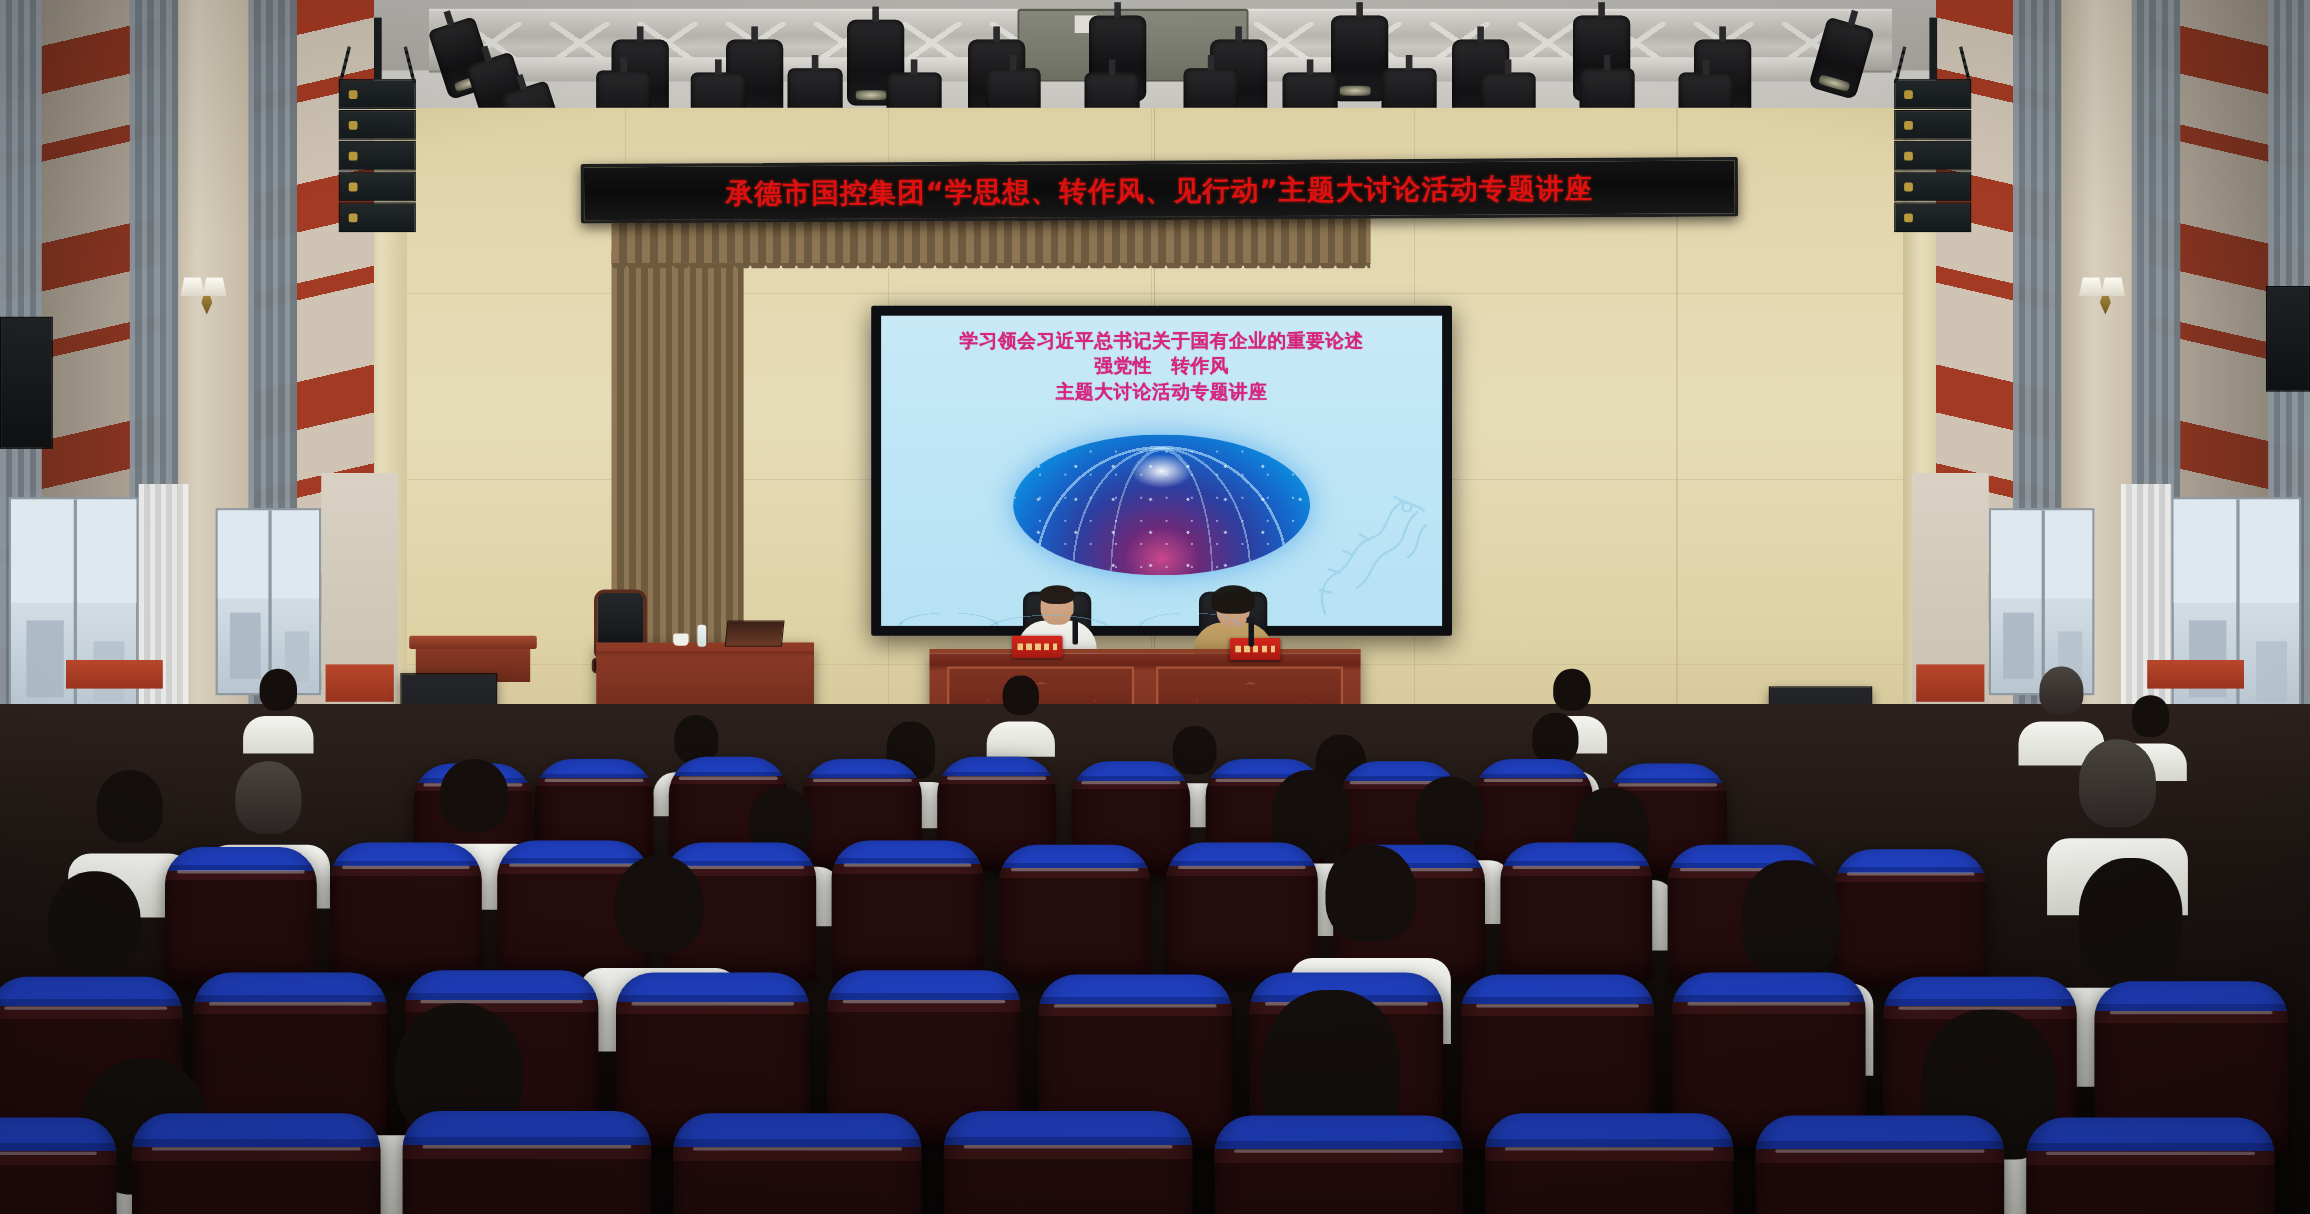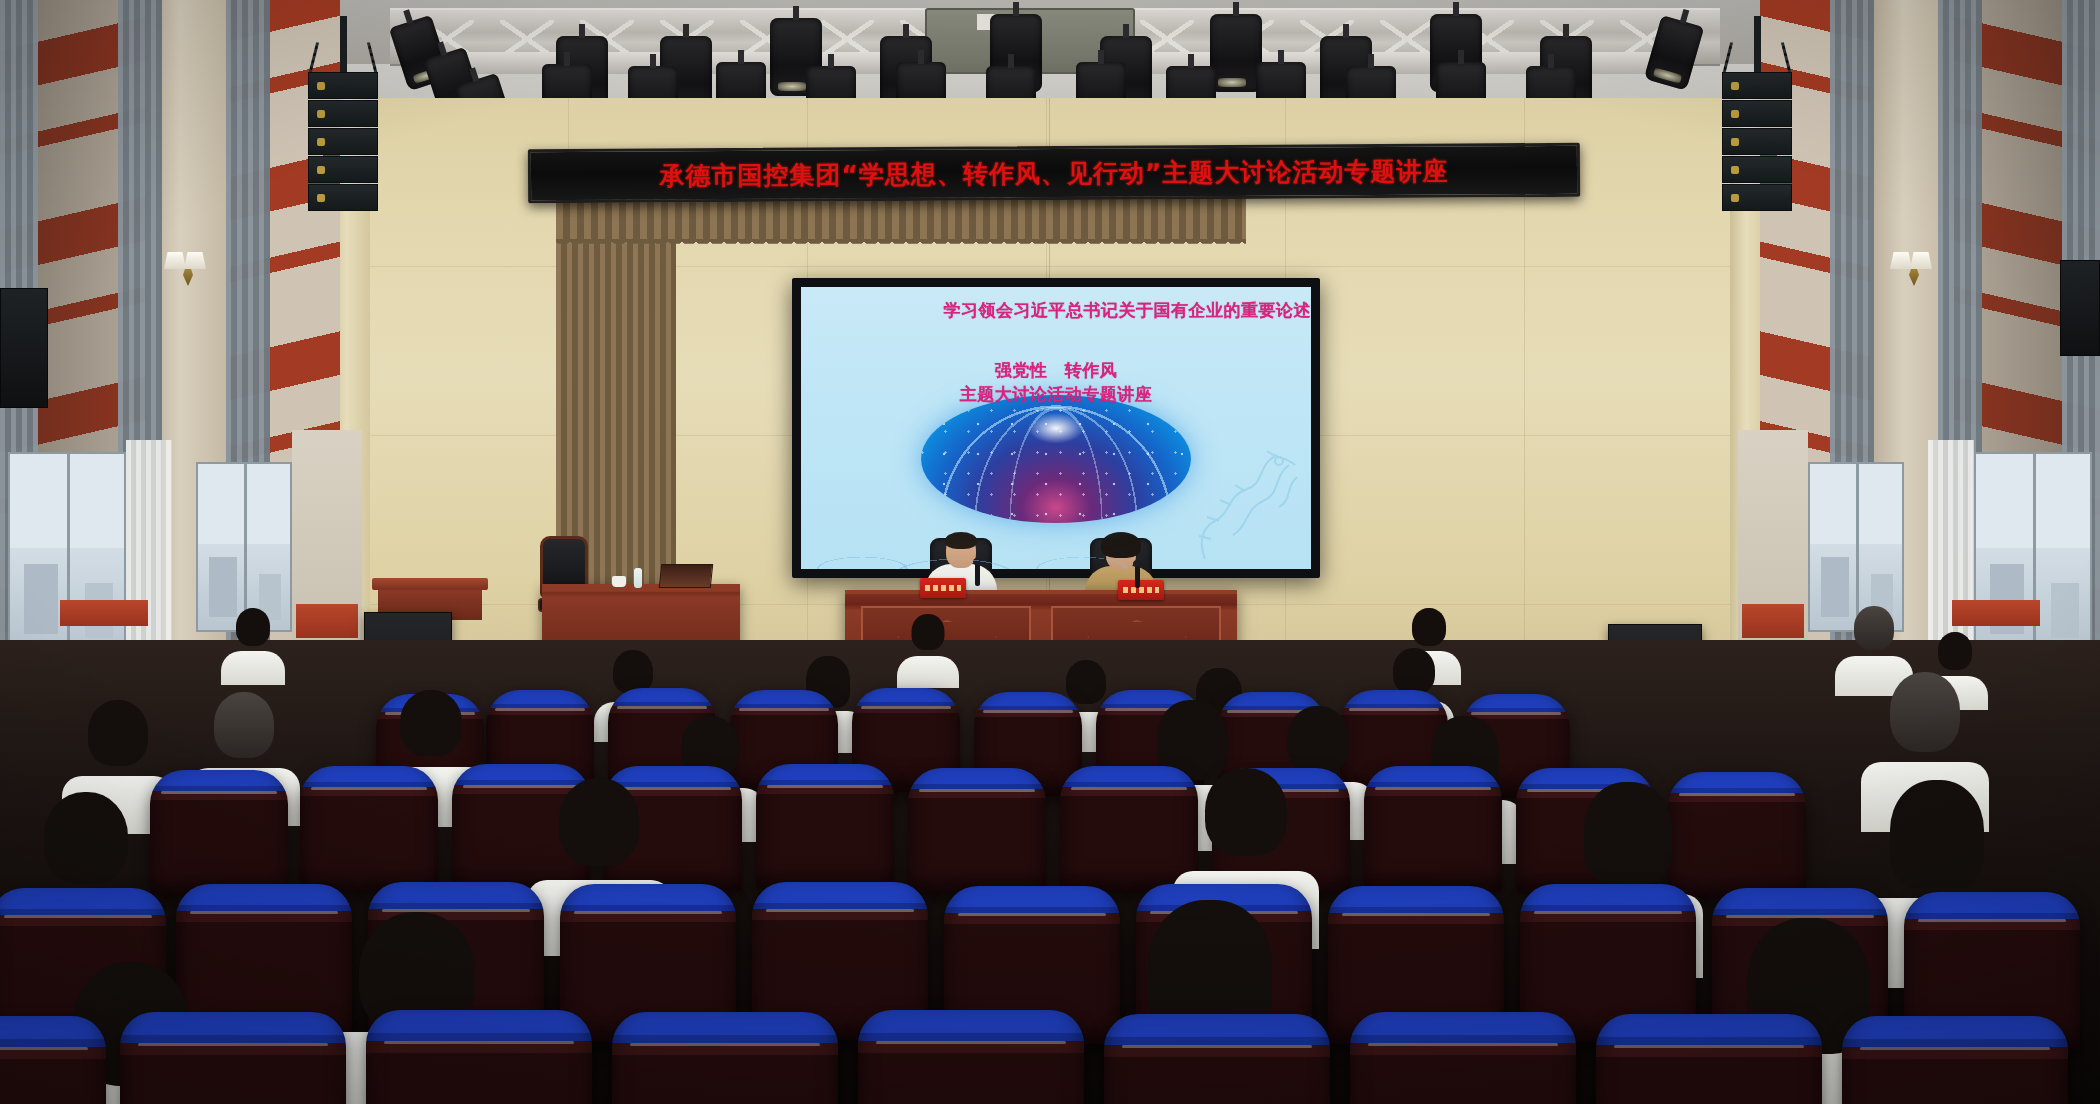--- a/index.html
+++ b/index.html
@@ -116,22 +116,22 @@
   .screen{
     position:absolute; inset:0;
     background:linear-gradient(180deg,#c9e9f6 0%, #bfe6f6 40%, #b6e2f4 100%);
     overflow:hidden;
   }
   .screen-text{
     position:relative; z-index:3; text-align:center; padding-top:12px;
     color:#d8247e; font-family:"DejaVu Sans", sans-serif; font-weight:700;
     text-shadow:0 0 1px rgba(180,0,90,.6);
   }
-  .sc-l1{ font-size:17px; letter-spacing:.5px; line-height:22px;text-align:right; }
-  .sc-l2{ font-size:17px; letter-spacing:.5px; line-height:24px;margin-top:37px; }
+  .sc-l1{ font-size:17px; letter-spacing:.5px; line-height:22px; }
+  .sc-l2{ font-size:17px; letter-spacing:.5px; line-height:24px; }
   .sc-l3{ font-size:17px; letter-spacing:.5px; line-height:24px; }
   .globe{
     position:absolute; left:50%; top:108px; transform:translateX(-50%);
     width:270px; height:128px; border-radius:50%;
     background:
       radial-gradient(ellipse 40px 22px at 50% 26%, rgba(255,255,255,.95), rgba(120,210,255,0) 70%),
       radial-gradient(ellipse at 50% 88%, #c8478a 0%, #6b2a7a 18%, #2c3fa0 42%, #1663c8 62%, #0b8fe0 82%, #0a6fc0 100%);
     box-shadow:0 0 26px rgba(40,140,230,.55);
     overflow:hidden; z-index:2;
   }

